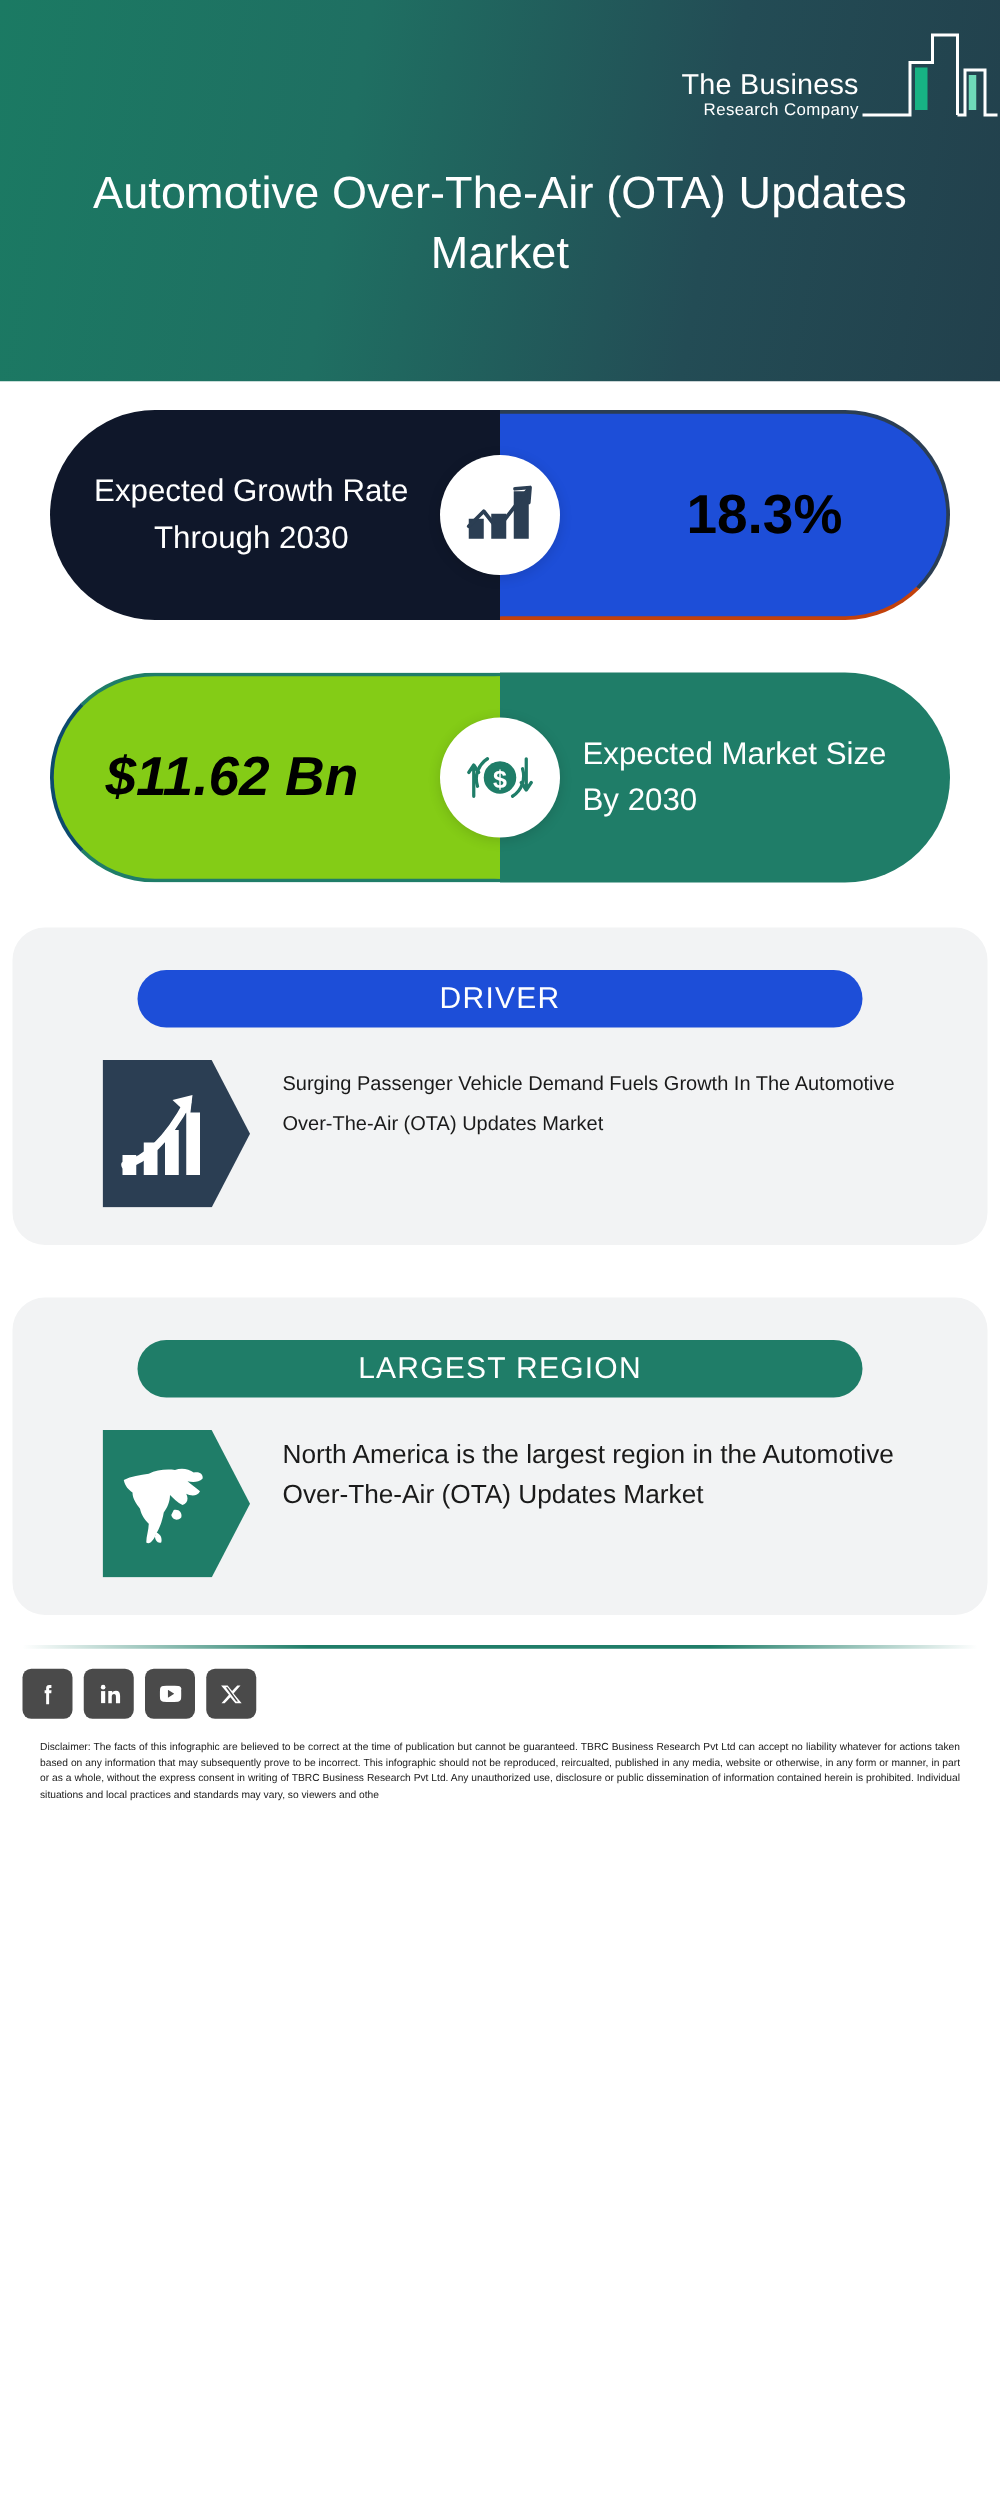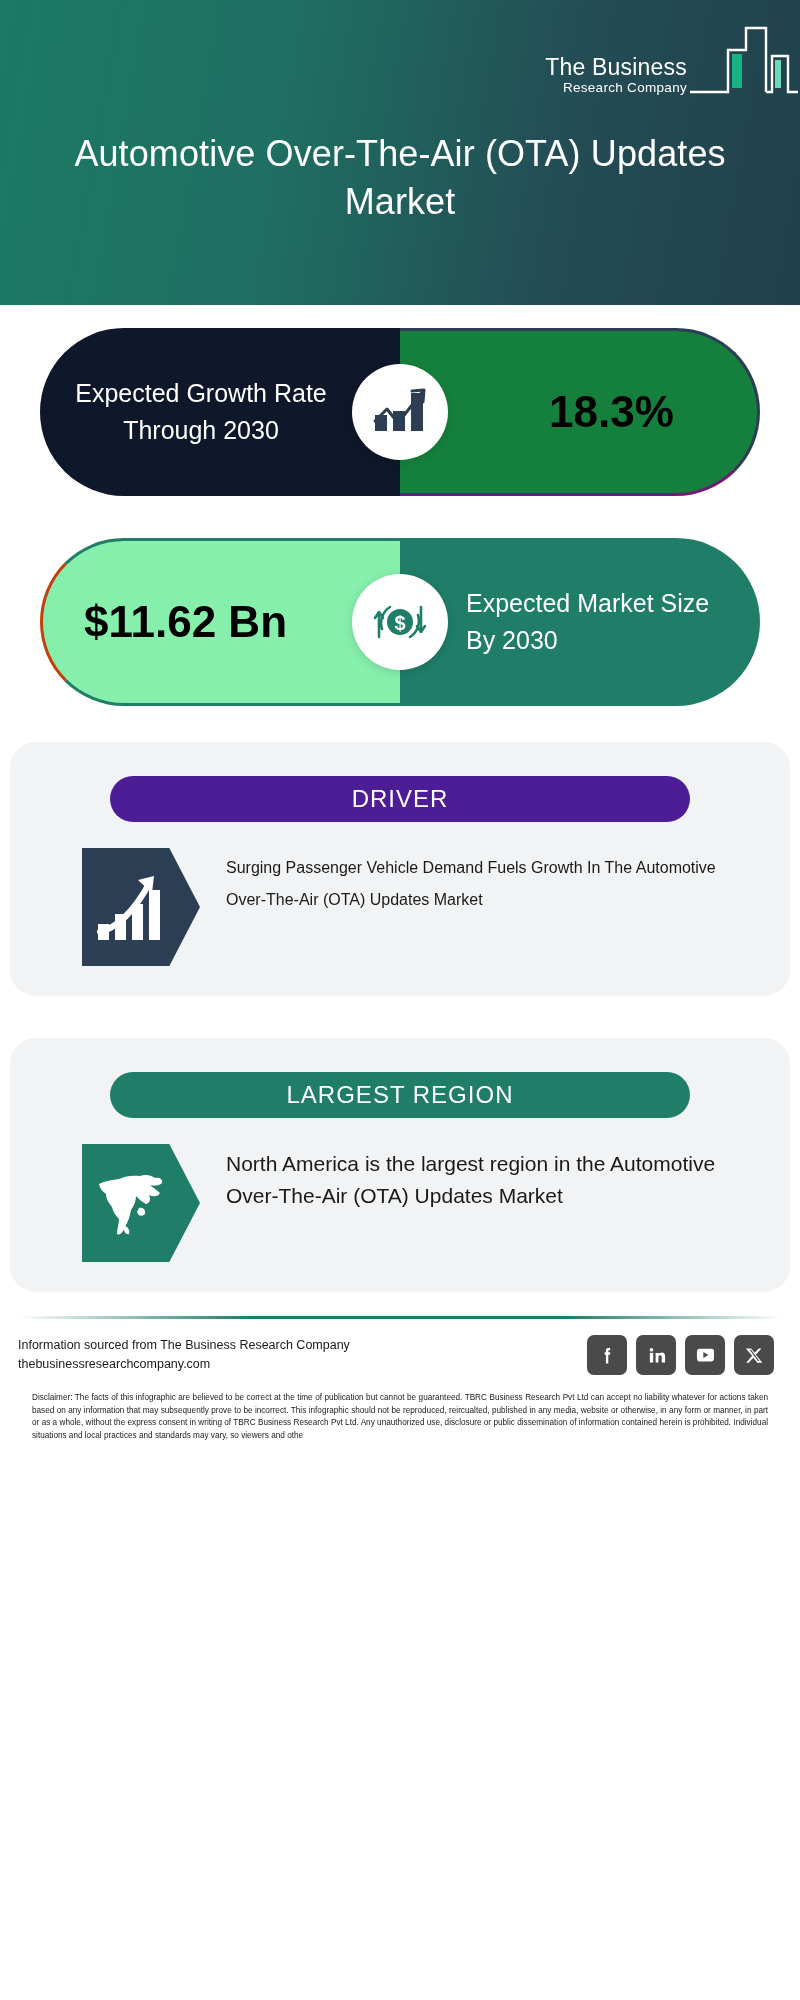--- a/index.html
+++ b/index.html
@@ -62,31 +62,32 @@
   .half-right { right: 0; }
 
   
   .fill-navy {
     background: #0f172a;
     border-radius: 84px 0 0 84px;
   }
   .outline-navy {
     border-top: 3px solid #2b3e53;
     border-right: 3px solid #2b3e53;
-    border-bottom: 3px solid #701a75;
+    border-bottom: 3px solid #c2410c;
     border-radius: 0 84px 84px 0;
-    background: #15803d;
+    background: #1d4ed8;
   }
   
   .outline-teal {
     border-top: 3px solid #1f7d68;
-    border-left: 3px solid #c2410c;
+    border-left: 3px solid #0c4a6e;
     border-bottom: 3px solid #1f7d68;
     border-radius: 84px 0 0 84px;
-    background: #86efac;
+    background: #84cc16;
+    font-style: italic;
   }
   .fill-teal {
     background: #1f7d68;
     border-radius: 0 84px 84px 0;
   }
 
   .stat-label {
     position: absolute; top: 50%; left: 0; right: 0;
     transform: translateY(-50%);
     color: #ffffff;
@@ -136,21 +137,21 @@
   .pill {
     margin: 0 auto;
     width: 580px;
     height: 46px;
     border-radius: 23px;
     display: flex; align-items: center; justify-content: center;
     color: #ffffff;
     font-size: 24px;
     letter-spacing: 1px;
   }
-  .pill-navy { background: #4c1d95; }
+  .pill-navy { background: #1d4ed8; }
   .pill-teal { background: #1f7d68; }
 
   .panel-body {
     display: flex;
     align-items: flex-start;
     padding: 26px 58px 0 72px;
     gap: 26px;
   }
   .pent {
     flex: 0 0 auto;
@@ -309,24 +310,20 @@
       </svg>
     </div>
     <div class="panel-text">North America is the largest region in the Automotive Over-The-Air (OTA) Updates Market</div>
   </div>
 </div>
 
 <div class="footer">
   <div class="divider"></div>
 
   <div class="footer-row">
-    <div class="source-text">
-      <div>Information sourced from The Business Research Company</div>
-      <div>thebusinessresearchcompany.com</div>
-    </div>
 
     <div class="socials">
       <div class="sbox">
         <svg width="21" height="21" viewBox="0 0 24 24" fill="#ffffff">
           <path d="M15.1 8.3h-2.2V6.9c0-.6.4-.8.7-.8h1.4V3.5h-2c-2.3 0-2.8 1.7-2.8 2.8v2H8.8v2.7h1.4V21h2.7v-10h2l.2-2.7z"></path>
         </svg>
       </div>
       <div class="sbox">
         <svg width="21" height="21" viewBox="0 0 24 24" fill="#ffffff">
           <circle cx="6.3" cy="5.4" r="2.1"></circle>

